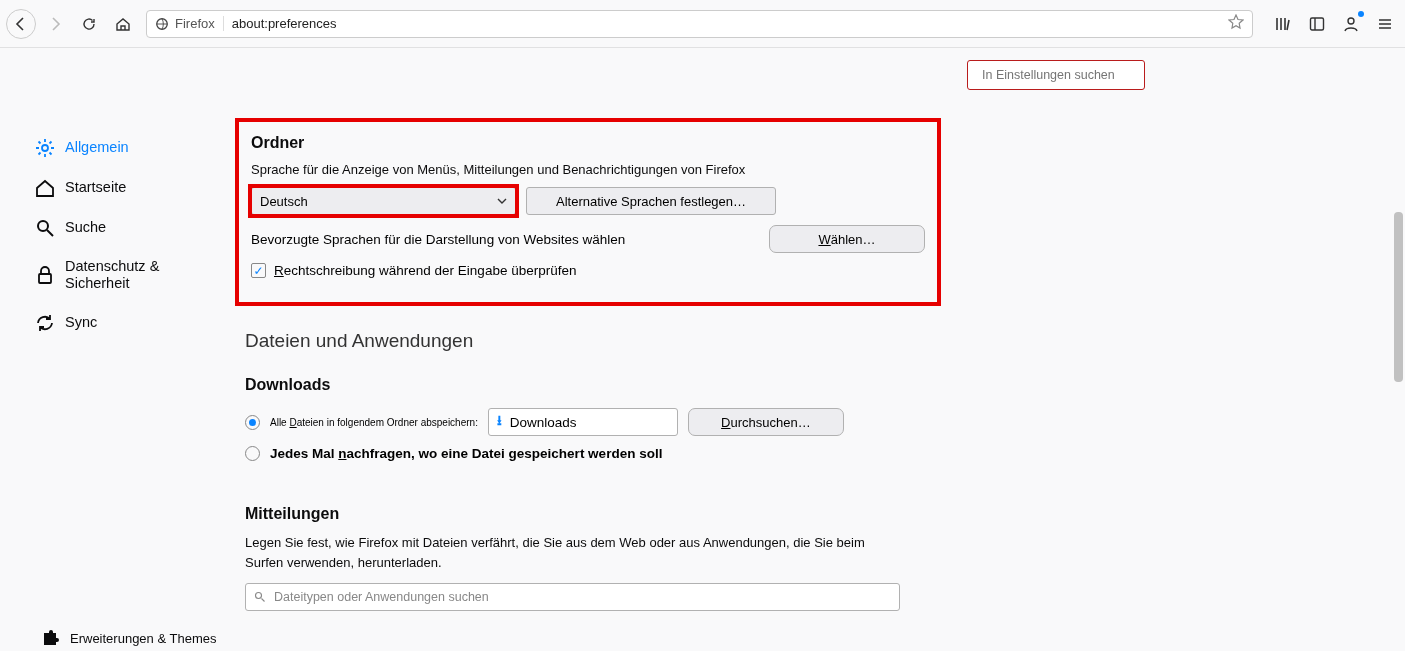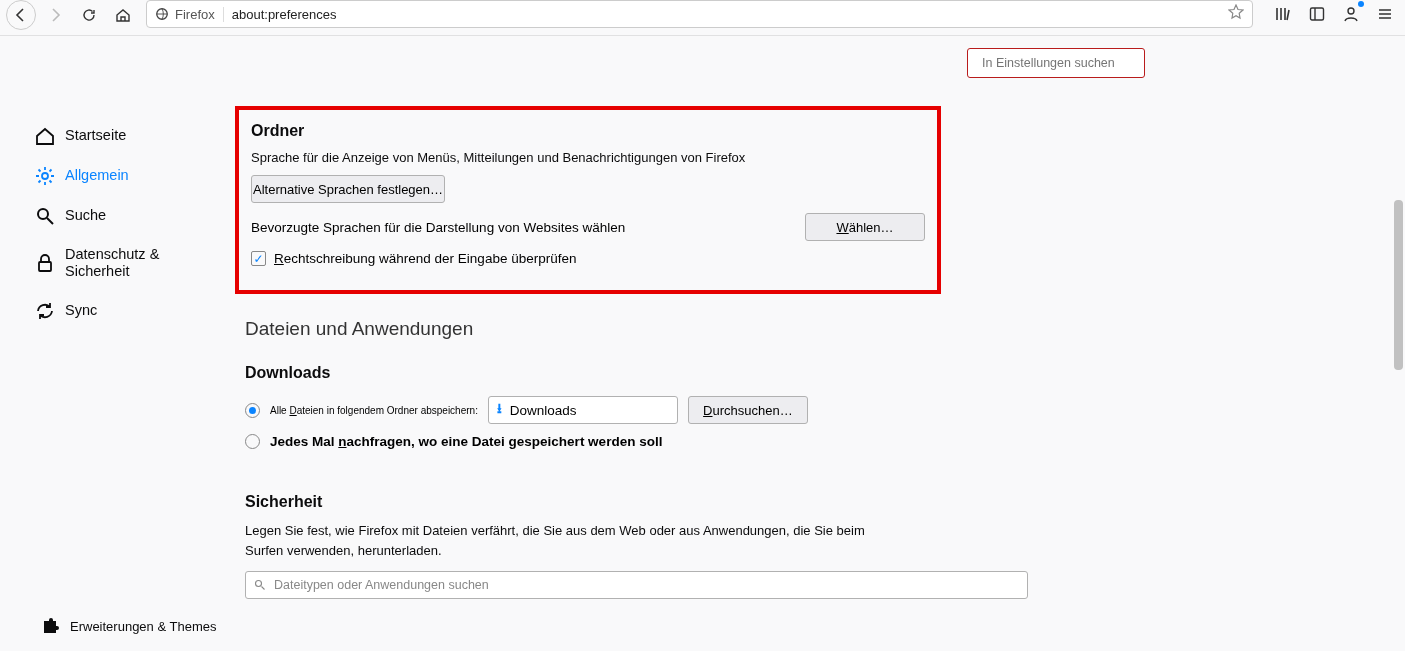--- a/index.html
+++ b/index.html
@@ -1,19 +1,19 @@
 <!DOCTYPE html>
 <html><head>
 <meta charset="utf-8">
 <style>
   * { box-sizing: border-box; margin: 0; padding: 0; font-family: "Segoe UI", Arial, sans-serif; }
   body { background: #f9f9fa; width: 1405px; height: 651px; overflow: hidden; position: relative; }
 
   
-  .toolbar { display: flex; align-items: flex-start; height: 36px; background: #f9f9fa; padding: 0 6px; gap: 4px; border-bottom: 1px solid #e1e1e2; }
+  .toolbar { display: flex; align-items: center; height: 48px; background: #f9f9fa; padding: 0 6px; gap: 4px; border-bottom: 1px solid #e1e1e2; }
   .nav-btn { width: 30px; height: 30px; display: flex; align-items: center; justify-content: center; border-radius: 4px; }
   .nav-btn.back { border: 1px solid #ccc; border-radius: 50%; }
   .nav-btn svg { width: 16px; height: 16px; }
   .url-bar { flex: 1; display: flex; align-items: center; background: #fff; border: 1px solid #ccc; border-radius: 4px; height: 28px; padding: 0 8px; margin: 0 4px; gap: 8px; }
   .url-identity { display: flex; align-items: center; gap: 6px; font-size: 13px; color: #555; padding-right: 8px; border-right: 1px solid #ddd; }
   .url-text { font-size: 13px; color: #222; flex: 1; }
   .star { color: #888; }
   .toolbar-right { display: flex; align-items: center; gap: 6px; margin-left: auto; padding-left: 8px; }
   .tool-icon { width: 28px; height: 28px; display: flex; align-items: center; justify-content: center; }
 
@@ -37,32 +37,32 @@
   .highlight-box { border: 4px solid #e60000; padding: 12px 12px 24px 12px; width: 706px; margin-bottom: 24px; position: relative; }
   .inner-highlight { position: absolute; border: 4px solid #e60000; }
 
   h2 { font-size: 16px; font-weight: 600; margin-bottom: 10px; color: #0c0c0d; }
   .section-title { font-size: 19px; font-weight: 300; margin: 4px 0 24px 0; color: #333; }
   p.desc { font-size: 13px; color: #0c0c0d; margin-bottom: 10px; }
   .row { display: flex; align-items: center; gap: 10px; margin-bottom: 10px; }
   .row.space { justify-content: space-between; }
 
   .select { display: flex; align-items: center; justify-content: space-between; background: #ededf0; border: 1px solid #b1b1b1; border-radius: 3px; height: 28px; padding: 0 8px; font-size: 13px; width: 265px; }
-  .btn { background: #ededf0; border: 1px solid #b1b1b1; border-radius: 3px; height: 28px; padding: 0 1px; font-size: 13px; display: inline-flex; align-items: center; justify-content: center; }
-  .btn.wide { width: 120px; }
+  .btn { background: #ededf0; border: 1px solid #b1b1b1; border-radius: 3px; height: 28px; padding: 0 29px; font-size: 13px; display: inline-flex; align-items: center; justify-content: center; }
+  .btn.wide { width: 156px; border-radius: 7px; }
 
   .chk-row { display: flex; align-items: center; gap: 8px; font-size: 13.5px; }
   .chk { width: 15px; height: 15px; border: 1px solid #888; border-radius: 2px; display: inline-flex; align-items: center; justify-content: center; color: #0a84ff; font-size: 12px; }
   .radio { width: 15px; height: 15px; border: 1px solid #888; border-radius: 50%; display: inline-flex; align-items: center; justify-content: center; }
   .radio.on::after { content: ""; width: 7px; height: 7px; background: #0a84ff; border-radius: 50%; }
 
   .dl-folder { display: flex; align-items: center; gap: 8px; border: 1px solid #b1b1b1; background: #fff; border-radius: 3px; height: 28px; width: 190px; padding: 0 8px; font-size: 13.5px; }
   .dl-arrow { color: #0a84ff; font-weight: bold; }
 
-  .filetype-search { display: flex; align-items: center; gap: 8px; border: 1px solid #b1b1b1; background: #fff; border-radius: 3px; height: 28px; width: 783px; padding: 0 8px; font-size: 12.5px; color: #888; }
+  .filetype-search { display: flex; align-items: center; gap: 8px; border: 1px solid #b1b1b1; background: #fff; border-radius: 3px; height: 28px; width: 655px; padding: 0 8px; font-size: 12.5px; color: #888; }
 
   
   .scroll-thumb { position: absolute; right: 2px; top: 164px; width: 9px; height: 170px; background: #c1c1c1; border-radius: 4px; }
 </style>
 </head>
 <body>
 
 <div class="toolbar">
   <div class="nav-btn back">
     <svg viewBox="0 0 16 16">
@@ -124,32 +124,32 @@
         </svg>
     </div>
   </div>
 </div>
 
 <div class="page">
 
   <div class="sidebar">
     <div class="sidebar-inner">
       <div style="height:70px"></div>
-      <div class="sidebar-item">
-        <svg viewBox="0 0 20 20">
-            <path d="M2 10l8-7 8 7v8H2z" fill="none" stroke="#0c0c0d" stroke-width="1.8"></path>
-          </svg>
-        <span class="label">Startseite</span>
-      </div>
       <div class="sidebar-item active">
         <svg viewBox="0 0 20 20">
             <circle cx="10" cy="10" r="3" fill="none" stroke="#0a84ff" stroke-width="1.8"></circle>
             <path d="M10 1v3M10 16v3M1 10h3M16 10h3M3.5 3.5l2 2M14.5 14.5l2 2M16.5 3.5l-2 2M5.5 14.5l-2 2" stroke="#0a84ff" stroke-width="1.8"></path>
           </svg>
         <span class="label">Allgemein</span>
+      </div>
+      <div class="sidebar-item">
+        <svg viewBox="0 0 20 20">
+            <path d="M2 10l8-7 8 7v8H2z" fill="none" stroke="#0c0c0d" stroke-width="1.8"></path>
+          </svg>
+        <span class="label">Startseite</span>
       </div>
       <div class="sidebar-item">
         <svg viewBox="0 0 20 20">
             <circle cx="8" cy="8" r="5" fill="none" stroke="#0c0c0d" stroke-width="2"></circle>
             <line x1="12" y1="12" x2="18" y2="18" stroke="#0c0c0d" stroke-width="2"></line>
           </svg>
         <span class="label">Suche</span>
       </div>
       <div class="sidebar-item">
         <svg viewBox="0 0 20 20">
@@ -184,20 +184,27 @@
           </svg>
         <input placeholder="In Einstellungen suchen" style="">
       </div>
     </div>
 
     <div class="highlight-box">
       <h2>Ordner</h2>
       <p class="desc">Sprache für die Anzeige von Menüs, Mitteilungen und Benachrichtigungen von Firefox</p>
 
       <div class="row" style="position:relative;">
+        <div class="select" style="position:relative;">
+          <span>Deutsch</span>
+          <svg width="10" height="10" viewBox="0 0 10 10">
+              <path d="M1 3l4 4 4-4" stroke="#333" stroke-width="1.4" fill="none"></path>
+            </svg>
+          <span class="inner-highlight" style="left:-4px;top:-4px;right:-4px;bottom:-4px;pointer-events:none;"></span>
+        </div>
         <div class="btn">
           <span>Alternative Sprachen festlegen…</span>
         </div>
       </div>
 
       <div class="row space" style="margin-top:6px;">
         <span style="font-size:13.5px;">Bevorzugte Sprachen für die Darstellung von Websites wählen</span>
         <div class="btn wide">
           <span><span style="text-decoration:underline">W</span>ählen…</span>
         </div>
@@ -224,21 +231,21 @@
         <div class="btn wide">
           <span><span style="text-decoration:underline">D</span>urchsuchen…</span>
         </div>
       </div>
 
       <div class="row" style="margin-top:6px;font-weight:bold;">
         <span class="radio"></span>
         <span style="font-size:13.5px;">Jedes Mal <span style="text-decoration:underline">n</span>achfragen, wo eine Datei gespeichert werden soll</span>
       </div>
 
-      <h2 style="margin-top:44px;margin-bottom:10px;">Sicherheit</h2>
+      <h2 style="margin-top:44px;margin-bottom:10px;">Mitteilungen</h2>
       <p class="desc" style="line-height:1.55;">Legen Sie fest, wie Firefox mit Dateien verfährt, die Sie aus dem Web oder aus Anwendungen, die Sie beim Surfen verwenden, herunterladen.</p>
 
       <div class="filetype-search" style="margin-top:10px;">
         <svg width="12" height="12" viewBox="0 0 16 16">
             <circle cx="6" cy="6" r="4" fill="none" stroke="#888" stroke-width="1.5"></circle>
             <line x1="10" y1="10" x2="14" y2="14" stroke="#888" stroke-width="1.5"></line>
           </svg>
         <span>Dateitypen oder Anwendungen suchen</span>
       </div>
     </div>

